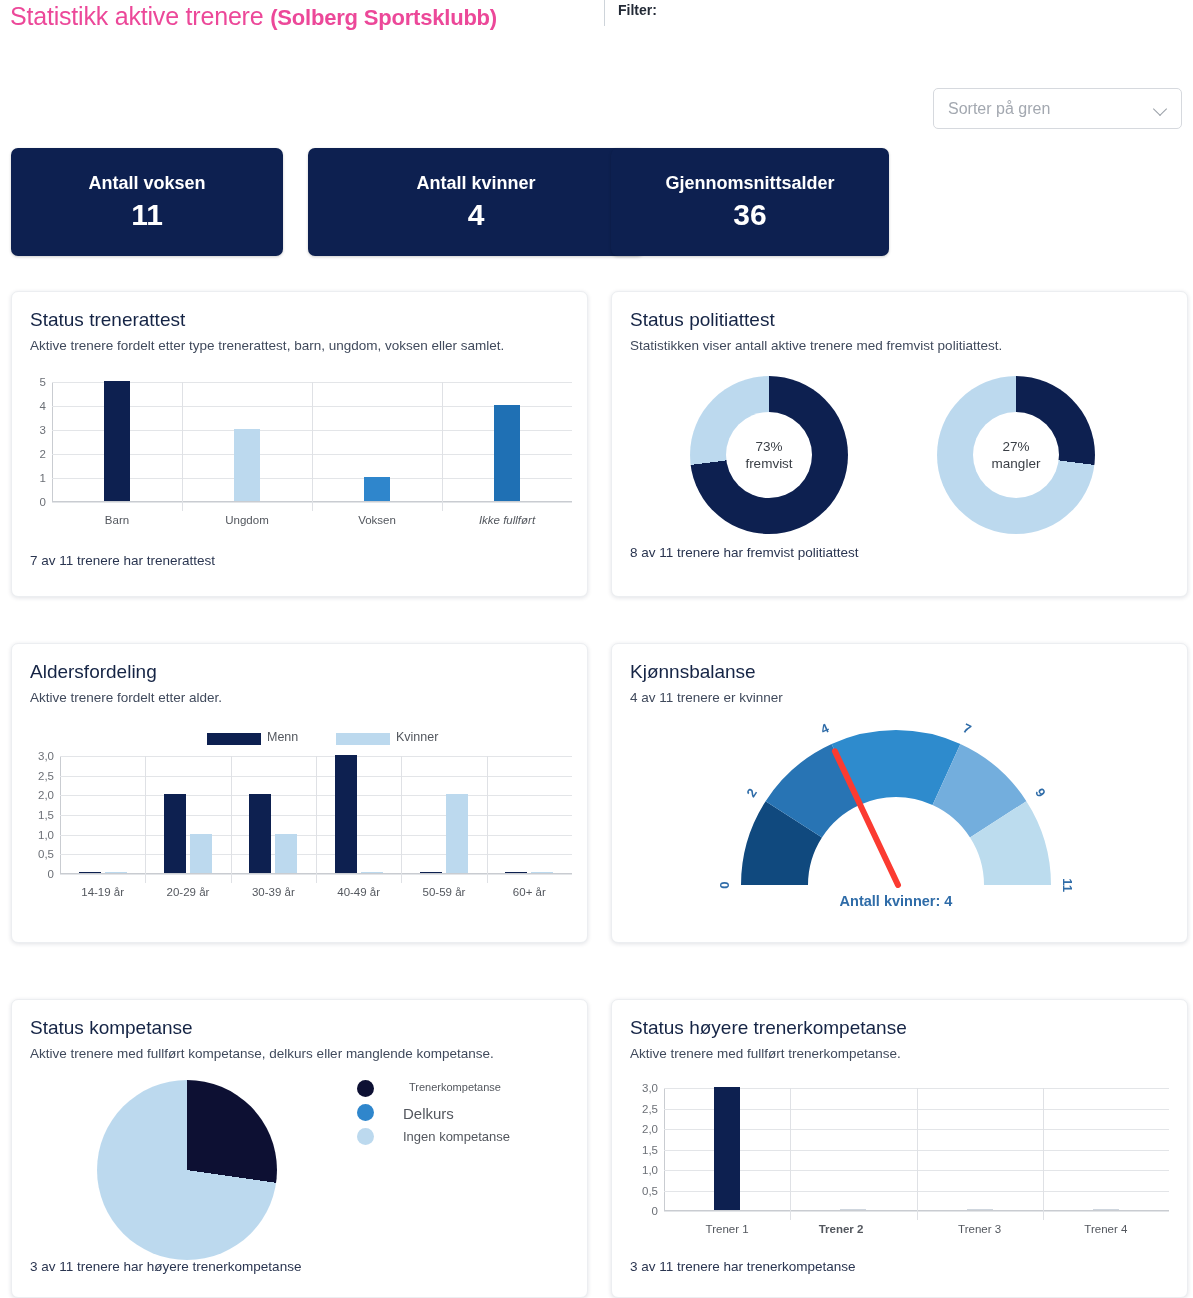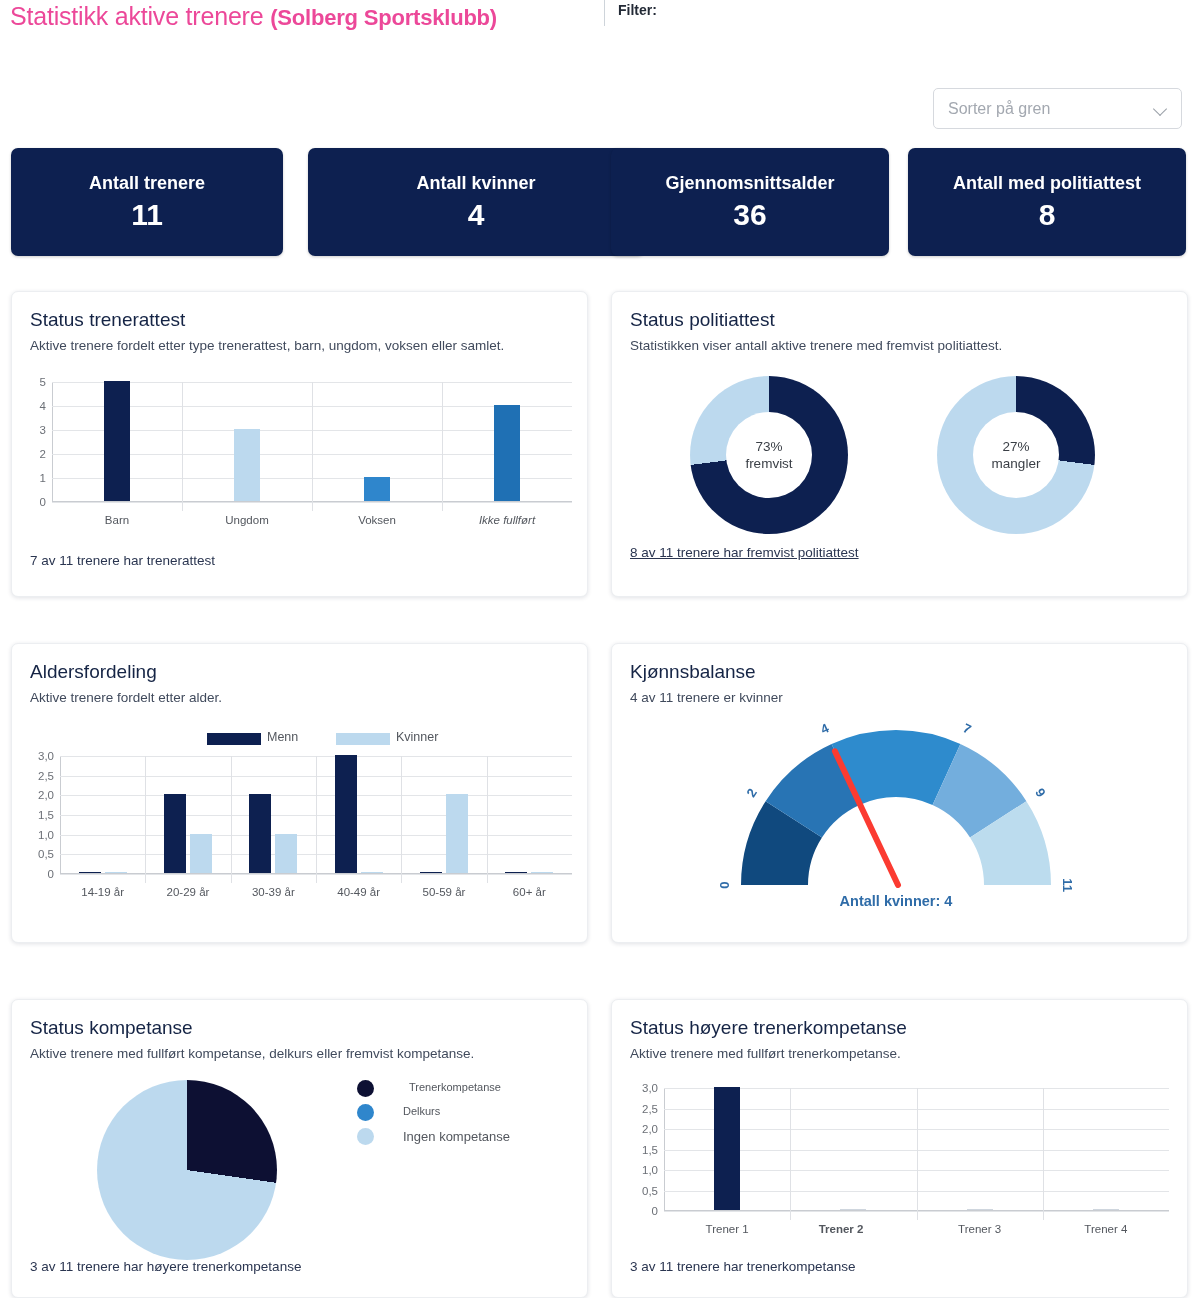--- a/index.html
+++ b/index.html
@@ -136,34 +136,30 @@
   </div>
 
   <div class="select-box">
     <span class="select-value">Sorter på gren</span>
     <span class="chev"></span>
   </div>
 </div>
 
 <div class="kpis">
   <div class="kpi kpi0">
-    <div class="kpi-label">Antall trenere</div>
+    <div class="kpi-label">Antall voksen</div>
     <div class="kpi-value">11</div>
   </div>
   <div class="kpi kpi1">
     <div class="kpi-label">Antall kvinner</div>
     <div class="kpi-value">4</div>
   </div>
   <div class="kpi kpi2">
     <div class="kpi-label">Gjennomsnittsalder</div>
     <div class="kpi-value">36</div>
-  </div>
-  <div class="kpi kpi3">
-    <div class="kpi-label">Antall med politiattest</div>
-    <div class="kpi-value">8</div>
   </div>
 </div>
 
 <div class="card card-l row1">
   <div class="card-title">Status trenerattest</div>
   <div class="card-sub">Aktive trenere fordelt etter type trenerattest, barn, ungdom, voksen eller samlet.</div>
   <div class="plot" id="plot-trenerattest" style="left:40px; top:90px; width:520px; height:120px;">
       <div class="axis-y"></div>
       <div class="axis-x"></div>
       <div class="gridline" style="top:120px;"></div>
@@ -204,21 +200,21 @@
     </div>
   </div>
 
   <div class="donut" id="donut-2" style="left: 325px; top: 84px; width: 158px; height: 158px; background: conic-gradient(rgb(13, 32, 80) 0%, rgb(13, 32, 80) 27%, rgb(188, 217, 238) 27%, rgb(188, 217, 238) 100%);">
     <div class="donut-hole" style="width:86px;height:86px;">
       <div class="donut-txt">27%</div>
       <div class="donut-txt">mangler</div>
     </div>
   </div>
 
-  <div class="card-foot" style="top:253px;text-decoration:underline;">8 av 11 trenere har fremvist politiattest</div>
+  <div class="card-foot" style="top:253px;">8 av 11 trenere har fremvist politiattest</div>
 </div>
 
 <div class="card card-l row2">
   <div class="card-title">Aldersfordeling</div>
   <div class="card-sub">Aktive trenere fordelt etter alder.</div>
 
   <div id="legend-alder" style="position:absolute; left:195px; top:86px; width:200px; height:18px;">
       <div class="legend-sw" style="left:0px; top:3px; width:54px; height:12px; background:#0d2050;"></div>
       <div class="legend-tx" style="left:60px; top:0px;">Menn</div>
       <div class="legend-sw" style="left:129px; top:3px; width:54px; height:12px; background:#bcd9ee;"></div>
@@ -285,29 +281,29 @@
       <div class="gauge-tick" style="left:95.96403277667744px; top:-1.5470712056226432px; width:18px; height:18px; line-height:18px;text-align:center; transform:rotate(-24.545454545454547deg);">4</div>
       <div class="gauge-tick" style="left:238.0359672233226px; top:-1.5470712056226432px; width:18px; height:18px; line-height:18px;text-align:center; transform:rotate(24.545454545454547deg);">7</div>
       <div class="gauge-tick" style="left:310.854354114132px; top:61.550420215092856px; width:18px; height:18px; line-height:18px;text-align:center; transform:rotate(57.272727272727295deg);">9</div>
       <div class="gauge-tick" style="left:338px; top:154px; width:18px; height:18px; line-height:18px;text-align:center; transform:rotate(90deg);">11</div>
       <div class="gauge-cap" style="left:0px; top:171px; width:352px; text-align:center;">Antall kvinner: 4</div>
     </div>
 </div>
 
 <div class="card card-l row3">
   <div class="card-title">Status kompetanse</div>
-  <div class="card-sub">Aktive trenere med fullført kompetanse, delkurs eller fremvist kompetanse.</div>
+  <div class="card-sub">Aktive trenere med fullført kompetanse, delkurs eller manglende kompetanse.</div>
 
   <div class="pie" id="pie-kompetanse" style="left: 85px; top: 80px; width: 180px; height: 180px; background: conic-gradient(rgb(13, 16, 51) 0%, rgb(13, 16, 51) 27.2727%, rgb(47, 134, 204) 27.2727%, rgb(47, 134, 204) 27.2727%, rgb(188, 217, 238) 27.2727%, rgb(188, 217, 238) 100%);"></div>
 
   <div id="legend-kompetanse" style="position:absolute; left:345px; top:78px; width:215px; height:76px;">
       <div class="legend-sw" style="left:0px; top:2px; width:17px; height:17px; border-radius:50%; background:#0d1033;"></div>
       <div class="legend-tx" style="left:52px; top:3px; font-size:11px;">Trenerkompetanse</div>
       <div class="legend-sw" style="left:0px; top:26px; width:17px; height:17px; border-radius:50%; background:#2f86cc;"></div>
-      <div class="legend-tx" style="left:46px; top:27px; font-size:11px;">Delkurs</div>
+      <div class="legend-tx" style="left:46px; top:27px; font-size:15px;">Delkurs</div>
       <div class="legend-sw" style="left:0px; top:50px; width:17px; height:17px; border-radius:50%; background:#bcd9ee;"></div>
       <div class="legend-tx" style="left:46px; top:51px; font-size:13px;">Ingen kompetanse</div>
     </div>
 
   <div class="card-foot" style="top:259px;">3 av 11 trenere har høyere trenerkompetanse</div>
 </div>
 
 <div class="card card-r row3">
   <div class="card-title">Status høyere trenerkompetanse</div>
   <div class="card-sub">Aktive trenere med fullført trenerkompetanse.</div>

